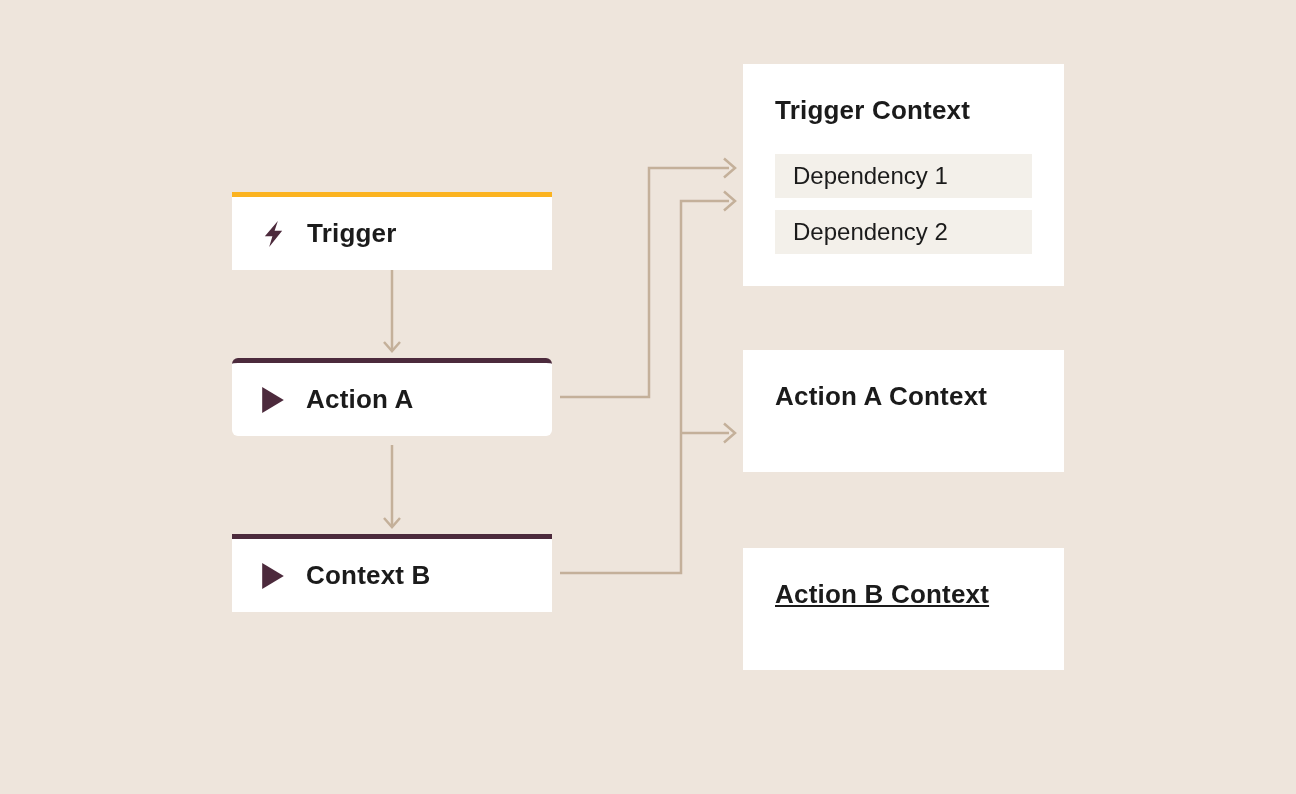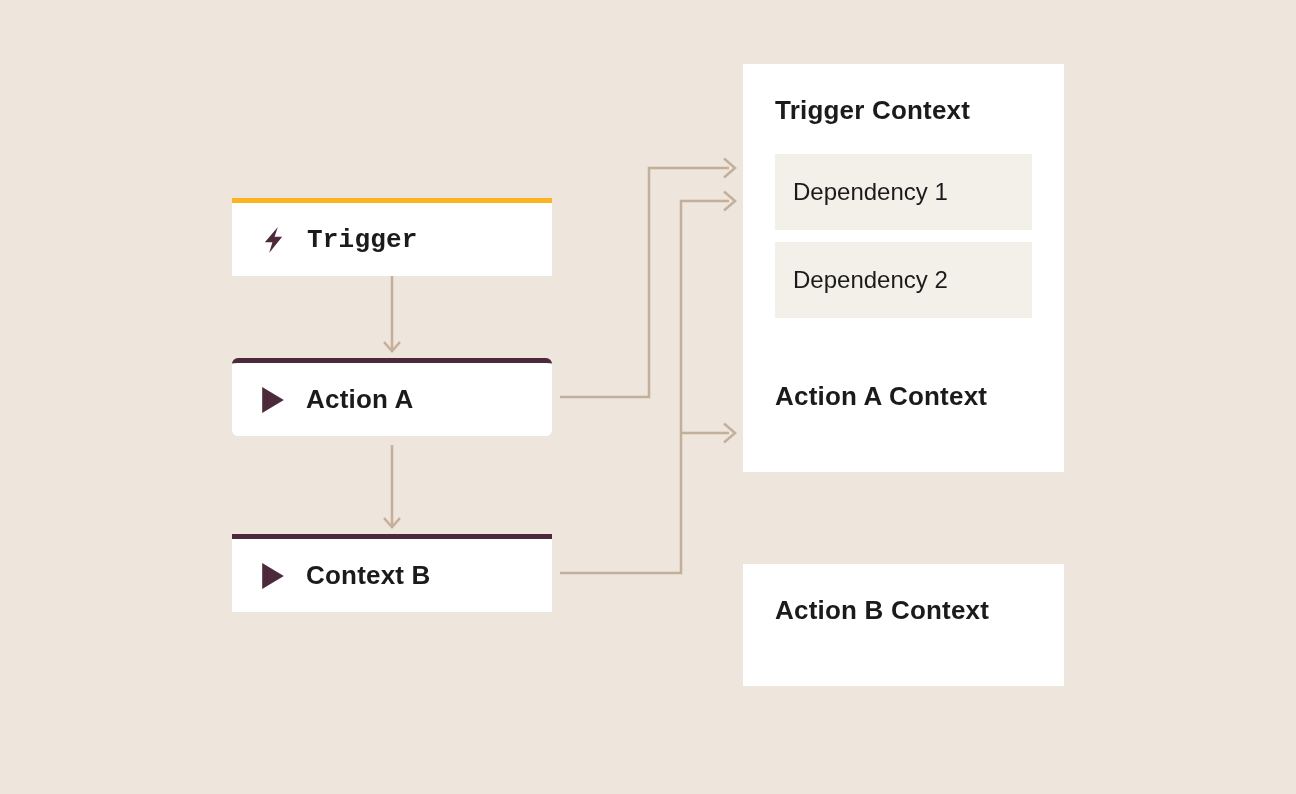--- a/index.html
+++ b/index.html
@@ -26,50 +26,50 @@
     height: 78px;
     background: #FFFFFF;
     border-top: 5px solid #4C2A3C;
     box-sizing: border-box;
     display: flex;
     align-items: center;
     padding-left: 30px;
     gap: 22px;
     cursor: pointer;
   }
-  .node-trigger  { top: 198px; border-top-color: #FBB320; font-family: Liberation Mono, monospace; }
+  .node-trigger  { top: 192px; border-top-color: #FBB320; }
   .node-action-a { top: 358px; border-radius: 6px; }
   .node-action-b { top: 534px; }
   .node-label {
     font-size: 26px;
     font-weight: 700;
     letter-spacing: 0.2px;
   }
   .node-icon { display: flex; align-items: center; }
   
   .panel {
     position: absolute;
     left: 743px;
     width: 321px;
     background: #FFFFFF;
     box-sizing: border-box;
     padding: 32px;
   }
   .panel-trigger-context  { top: 64px;  }
   .panel-action-a-context { top: 350px; }
-  .panel-action-b-context { top: 564px; }
+  .panel-action-b-context { top: 548px; text-decoration: underline; }
   .panel-title {
     font-size: 26px;
     font-weight: 700;
     line-height: 28px;
     margin-bottom: 30px;
     letter-spacing: 0.2px;
   }
   .dep {
-    height: 76px;
+    height: 44px;
     background: #F3F0EA;
     display: flex;
     align-items: center;
     padding-left: 18px;
     font-size: 24px;
     font-weight: 500;
   }
   .dep + .dep { margin-top: 12px; }
 </style>
 </head>

